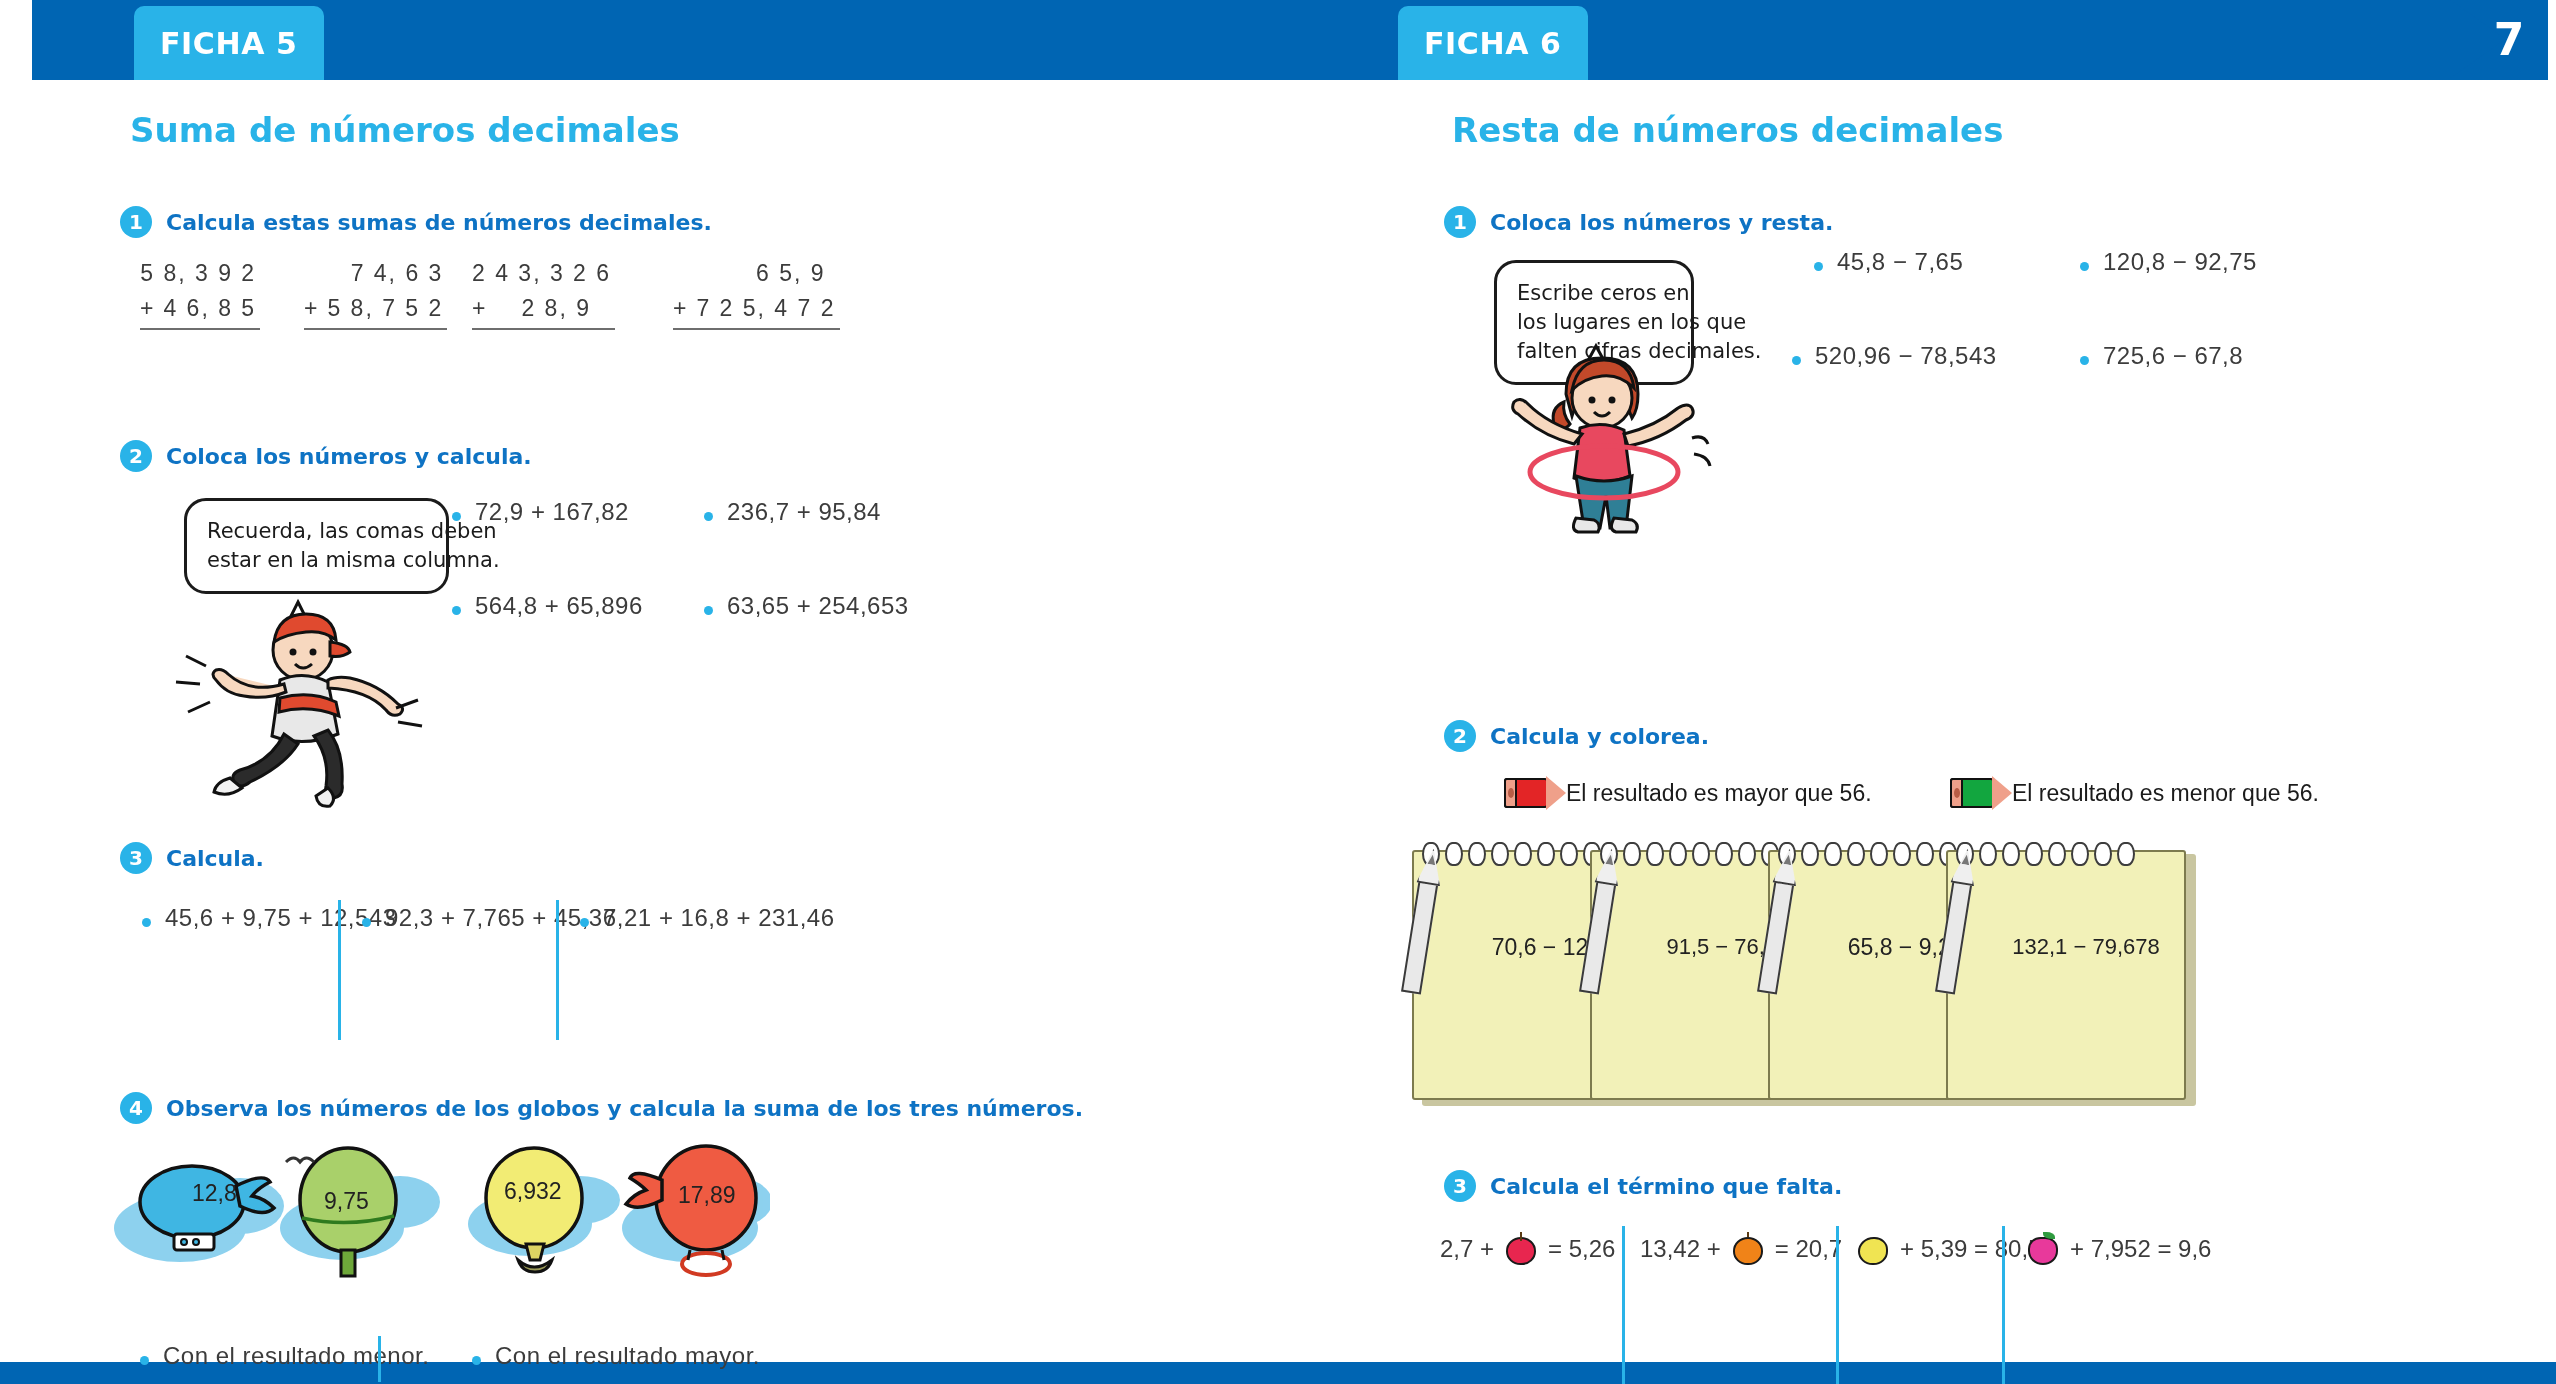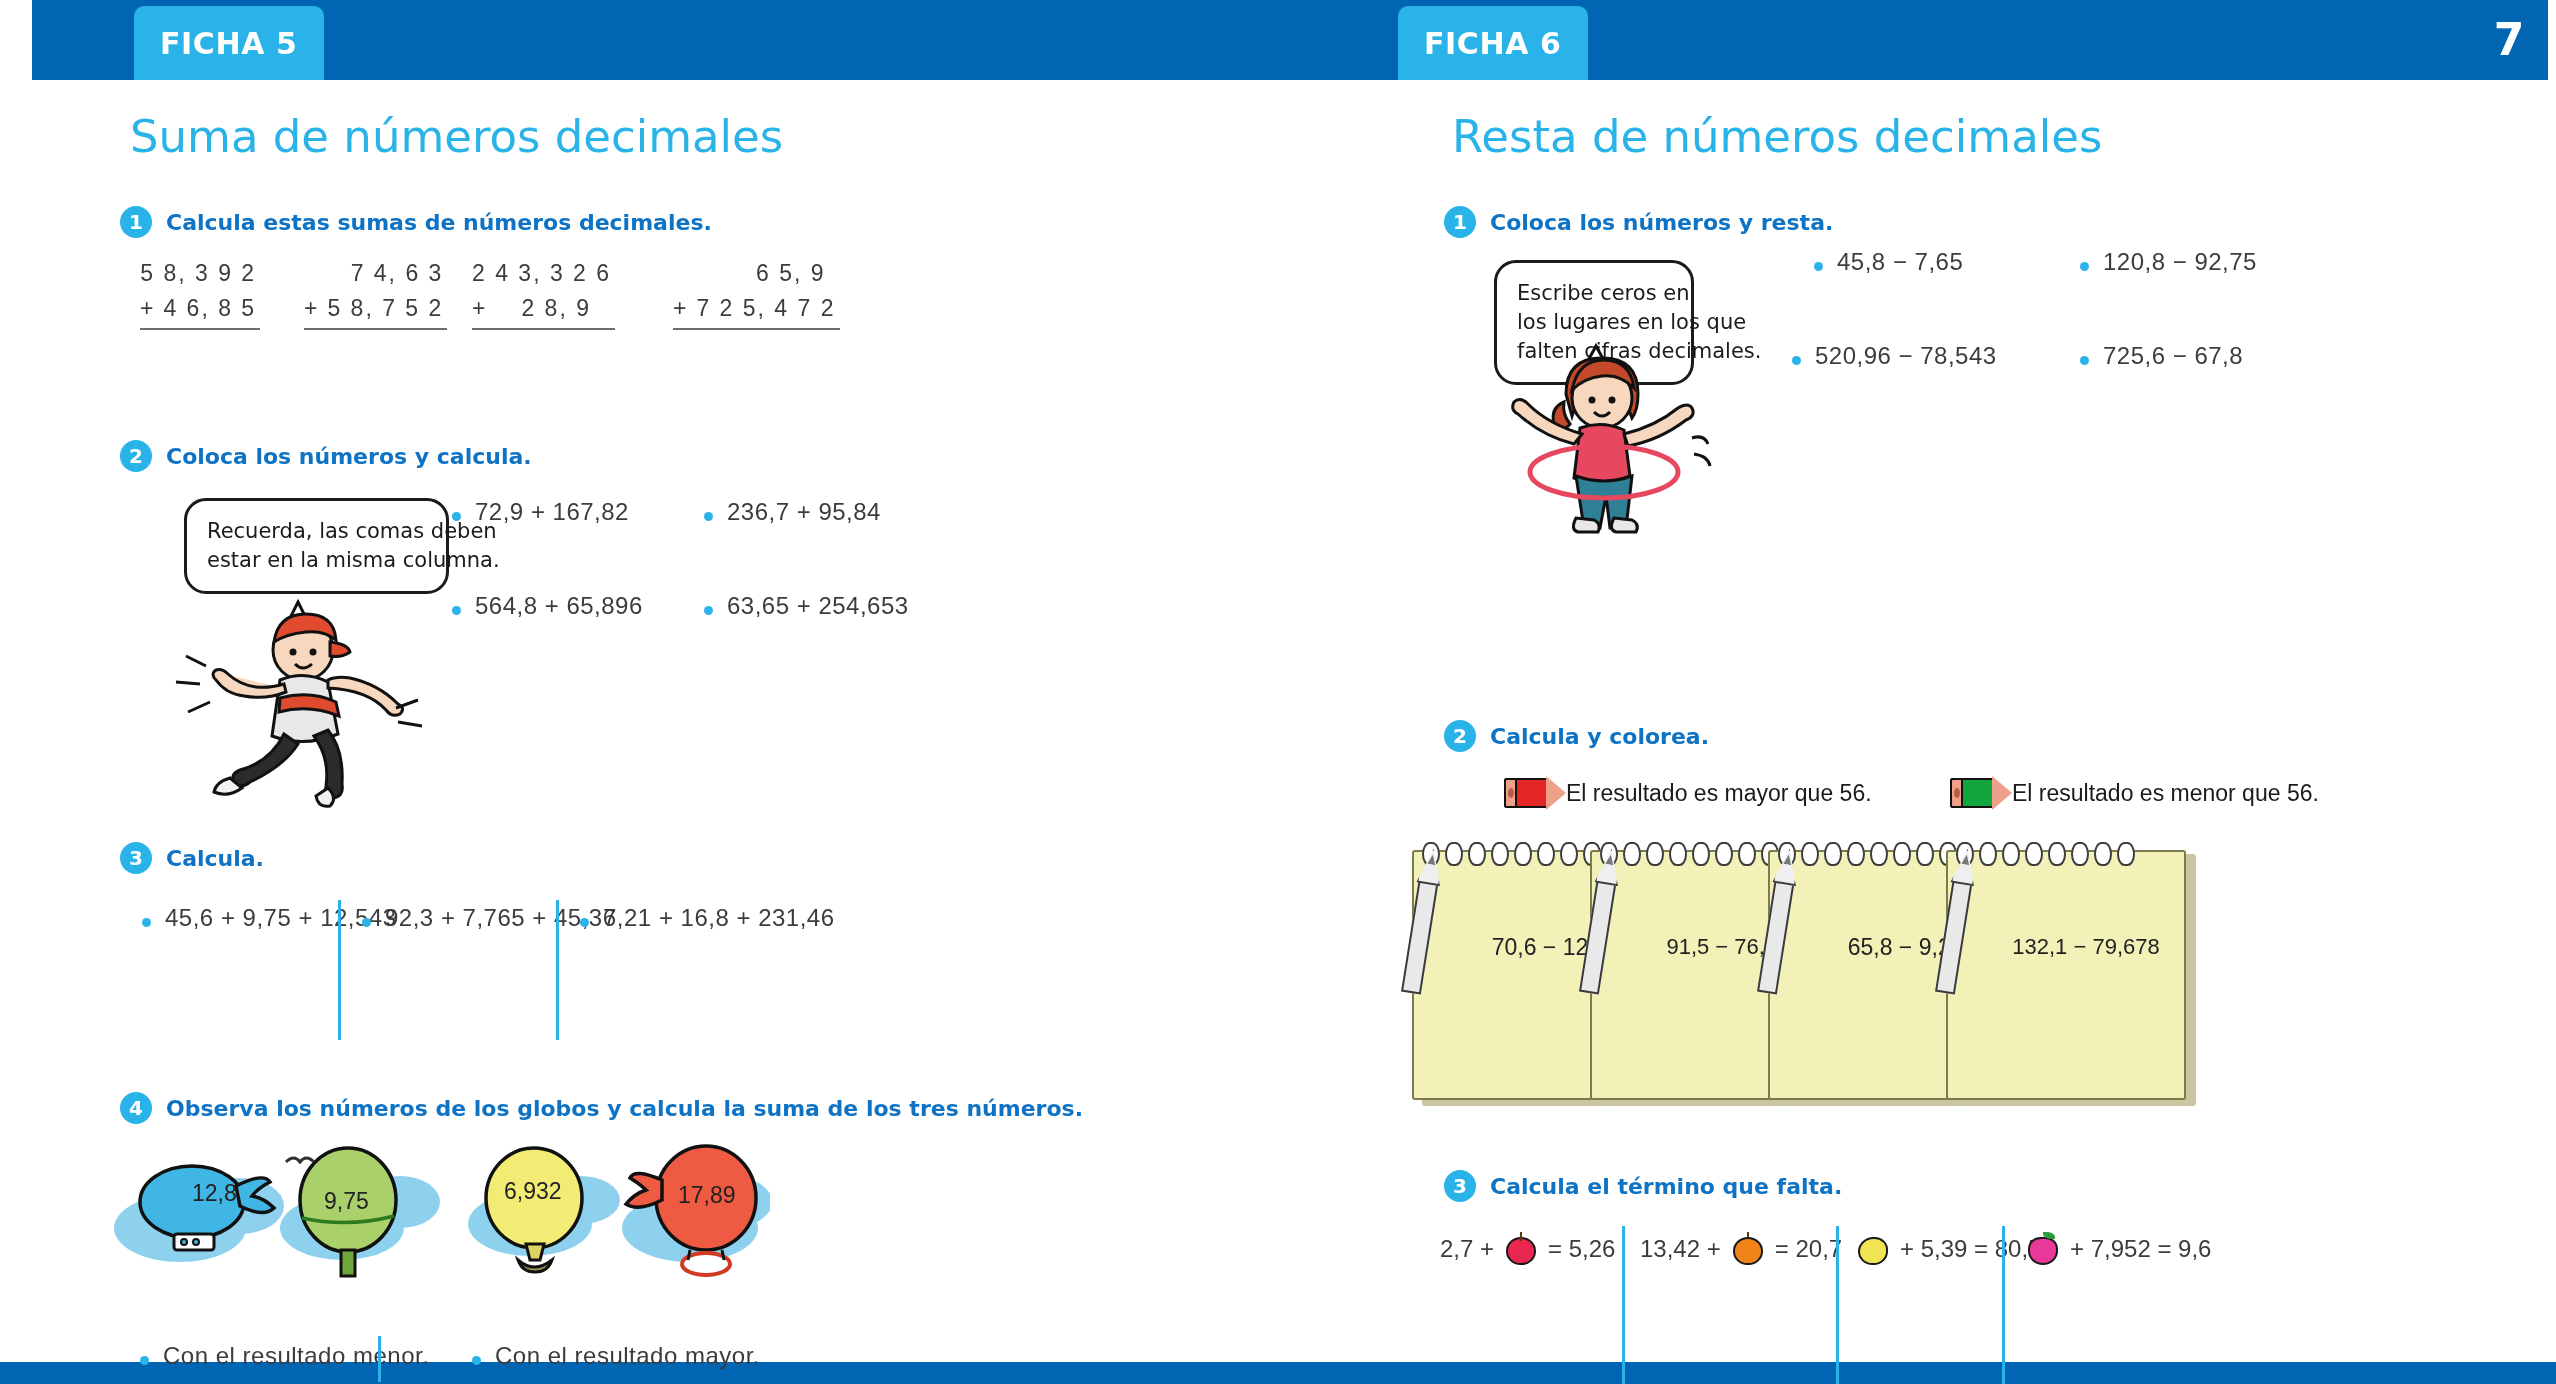--- a/index.html
+++ b/index.html
@@ -50,21 +50,21 @@
     background:#0065b3;
   }
 
   
   .col { position: absolute; top: 80px; width: 1270px; height: 1304px; }
   #col-left  { left: 32px; }
   #col-right { left: 1390px; }
 
   .sheet-title {
     font-family: "DejaVu Sans", sans-serif;
-    font-weight: normal; font-size: 45px; color: #29b3e8;
+    font-weight: bold; font-size: 34px; color: #29b3e8;
     position: absolute; left: 98px;
   }
 
   .ex { position: absolute; }
   .ex-head { display: flex; align-items: center; gap: 14px; }
   .num-badge {
     width: 32px; height: 32px; border-radius: 50%;
     background: #29b3e8; color: #fff;
     font-family: "DejaVu Sans", sans-serif; font-weight: bold; font-size: 20px;
     display: flex; align-items: center; justify-content: center;

